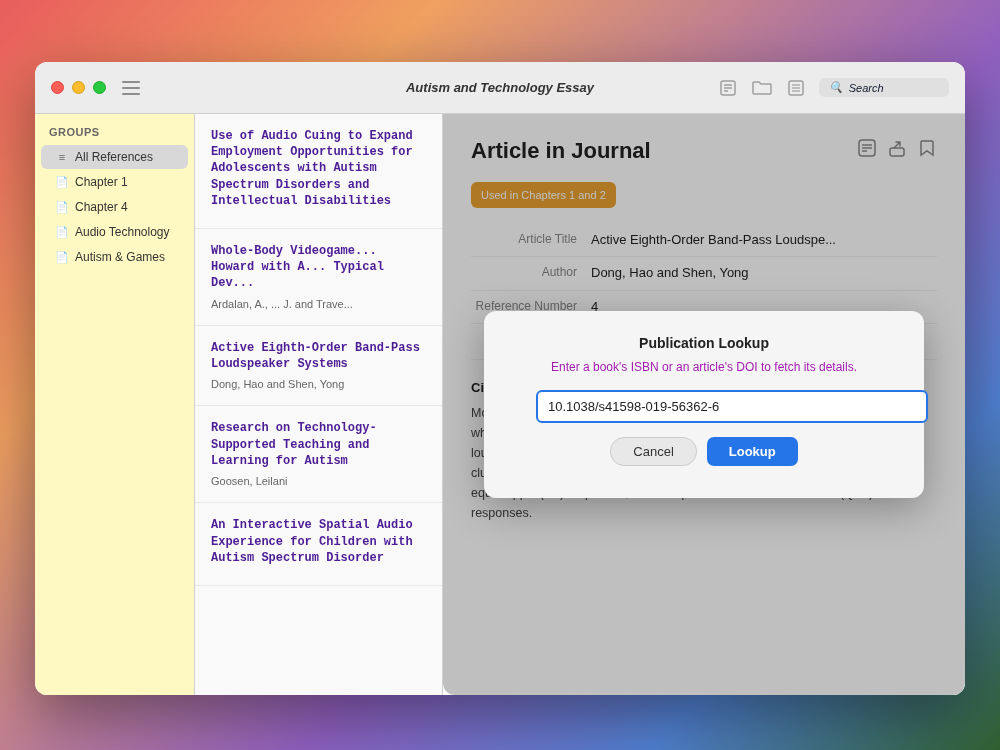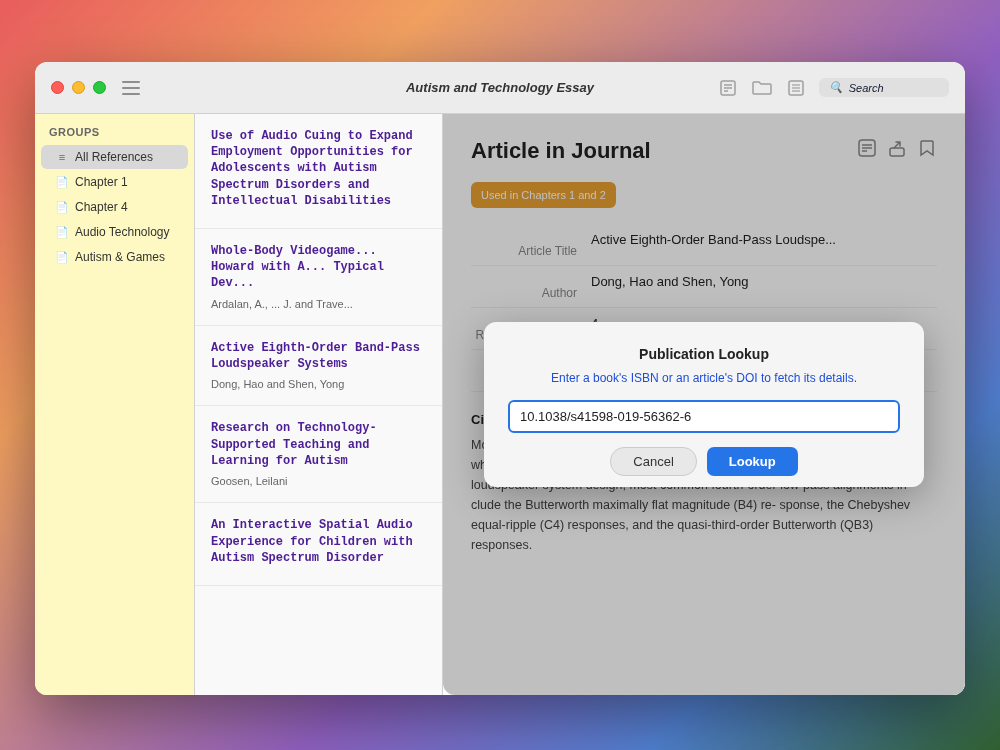--- a/index.html
+++ b/index.html
@@ -249,21 +249,20 @@
     }
 
     .detail-label {
       width: 120px;
       color: #888;
       flex-shrink: 0;
       text-align: right;
       padding-right: 14px;
       font-size: 12px;
       padding-top: 1px;
-      margin-top: 12px;
     }
 
     .detail-value {
       color: #222;
       flex: 1;
       line-height: 1.4;
     }
 
     .keyword-tag {
       display: inline-block;
@@ -300,49 +299,50 @@
       justify-content: center;
       border-radius: 0 0 12px 12px;
       z-index: 100;
     }
 
     .modal {
       background: #f5f5f5;
       border-radius: 12px;
       box-shadow: 0 10px 40px rgba(0,0,0,0.3);
       width: 440px;
-      padding: 24px 24px 11px;
+      padding: 24px 24px 32px;
     }
 
     .modal-title {
       font-size: 14px;
       font-weight: 700;
       color: #222;
       text-align: center;
       margin-bottom: 8px;
     }
 
     .modal-subtitle {
       font-size: 12px;
-      color: #1d4ed8;
+      color: #a21caf;
       text-align: center;
       margin-bottom: 14px;
       line-height: 1.4;
     }
 
     .modal-input {
       width: 100%;
       padding: 7px 10px;
       border: 2px solid #2575e8;
       border-radius: 6px;
       font-size: 13px;
       color: #222;
       background: #fff;
       outline: none;
       margin-bottom: 14px;
+      margin-left: 28px;
     }
 
     .modal-buttons {
       display: flex;
       justify-content: center;
       gap: 10px;
     }
 
     .btn-cancel {
       padding: 6px 22px;

